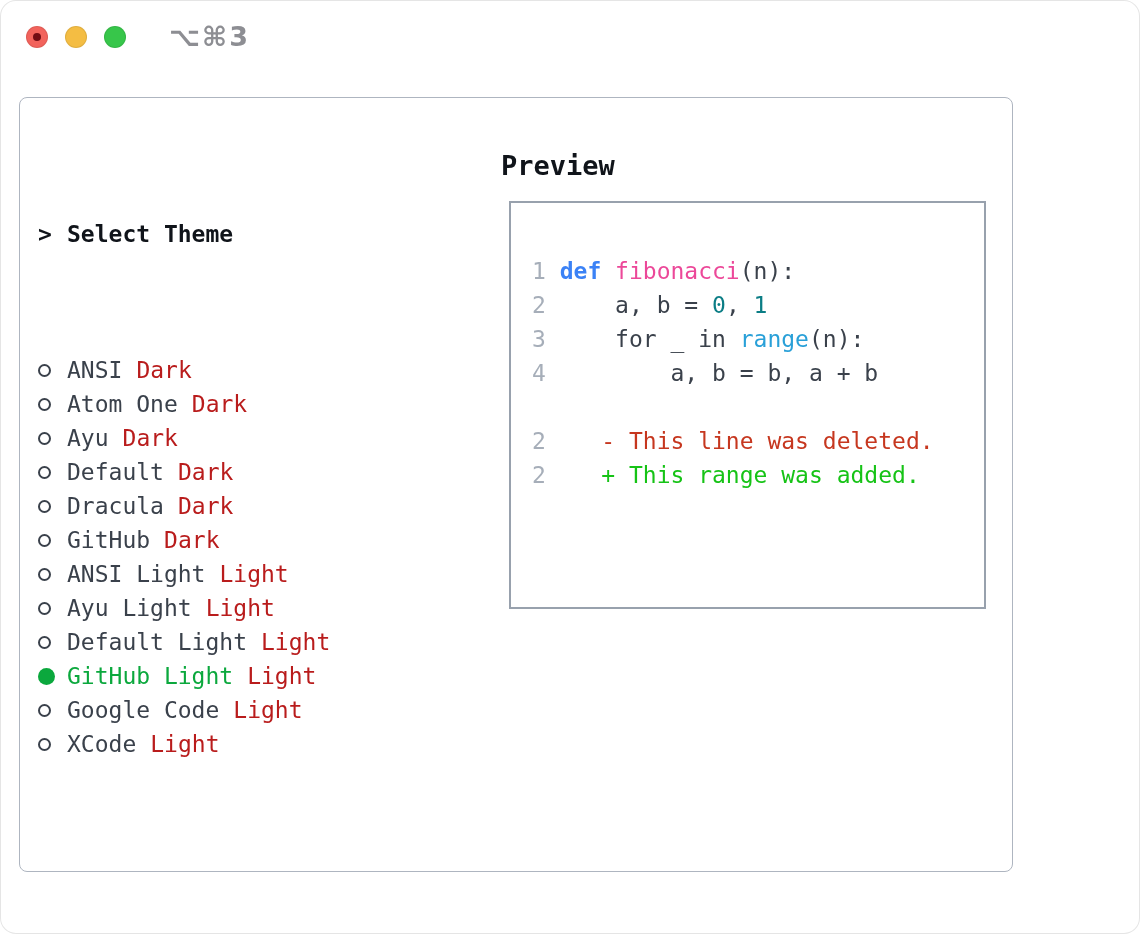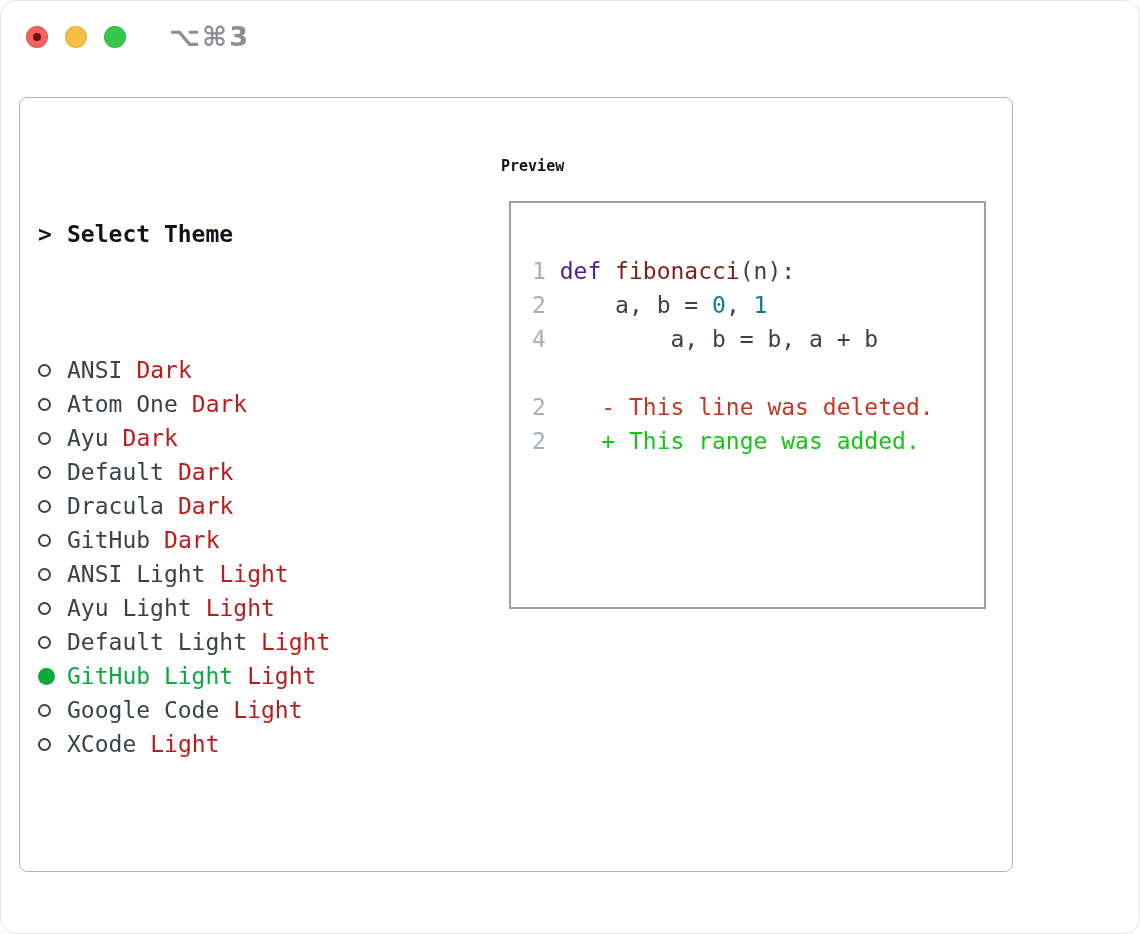--- a/index.html
+++ b/index.html
@@ -50,32 +50,32 @@
     width:17px;height:17px;background:#0ba83d;border-radius:50%;display:inline-block;
   }
   .t-title{font-weight:700;color:#10141a;}
   .t-name{color:#3a414b;text-align:right;}
   .t-name.green{color:#0ba83d;}
   .t-variant{color:#b91c1c;margin-left:14px;}
   .spacer{height:34px;}
   
   .preview-title{
     position:absolute;left:481px;top:51px;
-    font-size:15px;line-height:34px;font-weight:700;color:#10141a;
+    font-size:27px;line-height:34px;font-weight:700;color:#10141a;
   }
   .codebox{
     position:absolute;left:489px;top:103px;width:477px;height:408px;
     border:2px solid #98a1ad;background:#fff;
     padding:17px 0 17px 21px;overflow:hidden;
   }
   .code-line{height:34px;line-height:34px;font-size:23px;white-space:pre;}
   .ln{color:#a6aeb9;}
-  .tk-kw{color:#4c1d95;}
+  .tk-kw{color:#3b82f6;font-weight:bold;}
   .tk-pl{color:#3a414b;}
-  .tk-fn{color:#7f1d1d;}
+  .tk-fn{color:#ec4899;}
   .tk-nu{color:#0b7d85;}
   .tk-bi{color:#29a0d8;}
   .tk-ctx{color:#8f97a1;}
   .tk-del{color:#c6371f;margin-top:40px;}
   .tk-add{color:#16c316;}
 </style>
 </head>
 <body>
 
 <div class="window">
@@ -113,20 +113,21 @@
       
     </div>
 
     <div class="preview-title">Preview</div>
 
     <div class="codebox">
       <div id="code-lines">
           <div class="code-line"><span class="ln"></span></div>
           <div class="code-line"><span class="ln">1 </span><span class="tk-kw">def </span><span class="tk-fn">fibonacci</span><span class="tk-pl">(n):</span></div>
           <div class="code-line"><span class="ln">2 </span><span class="tk-pl">    a, b = </span><span class="tk-nu">0</span><span class="tk-pl">, </span><span class="tk-nu">1</span></div>
+          <div class="code-line"><span class="ln">3 </span><span class="tk-pl">    for _ in </span><span class="tk-bi">range</span><span class="tk-pl">(n):</span></div>
           <div class="code-line"><span class="ln">4 </span><span class="tk-pl">        a, b = b, a + b</span></div>
           <div class="code-line"><span class="ln"></span></div>
           <div class="code-line"><span class="ln">2 </span><span class="tk-del">   - This line was deleted.</span></div>
           <div class="code-line"><span class="ln">2 </span><span class="tk-add">   + This range was added.</span></div>
           <div class="code-line"><span class="ln"></span></div>
         </div>
     </div>
 
   </div>
 </div>

